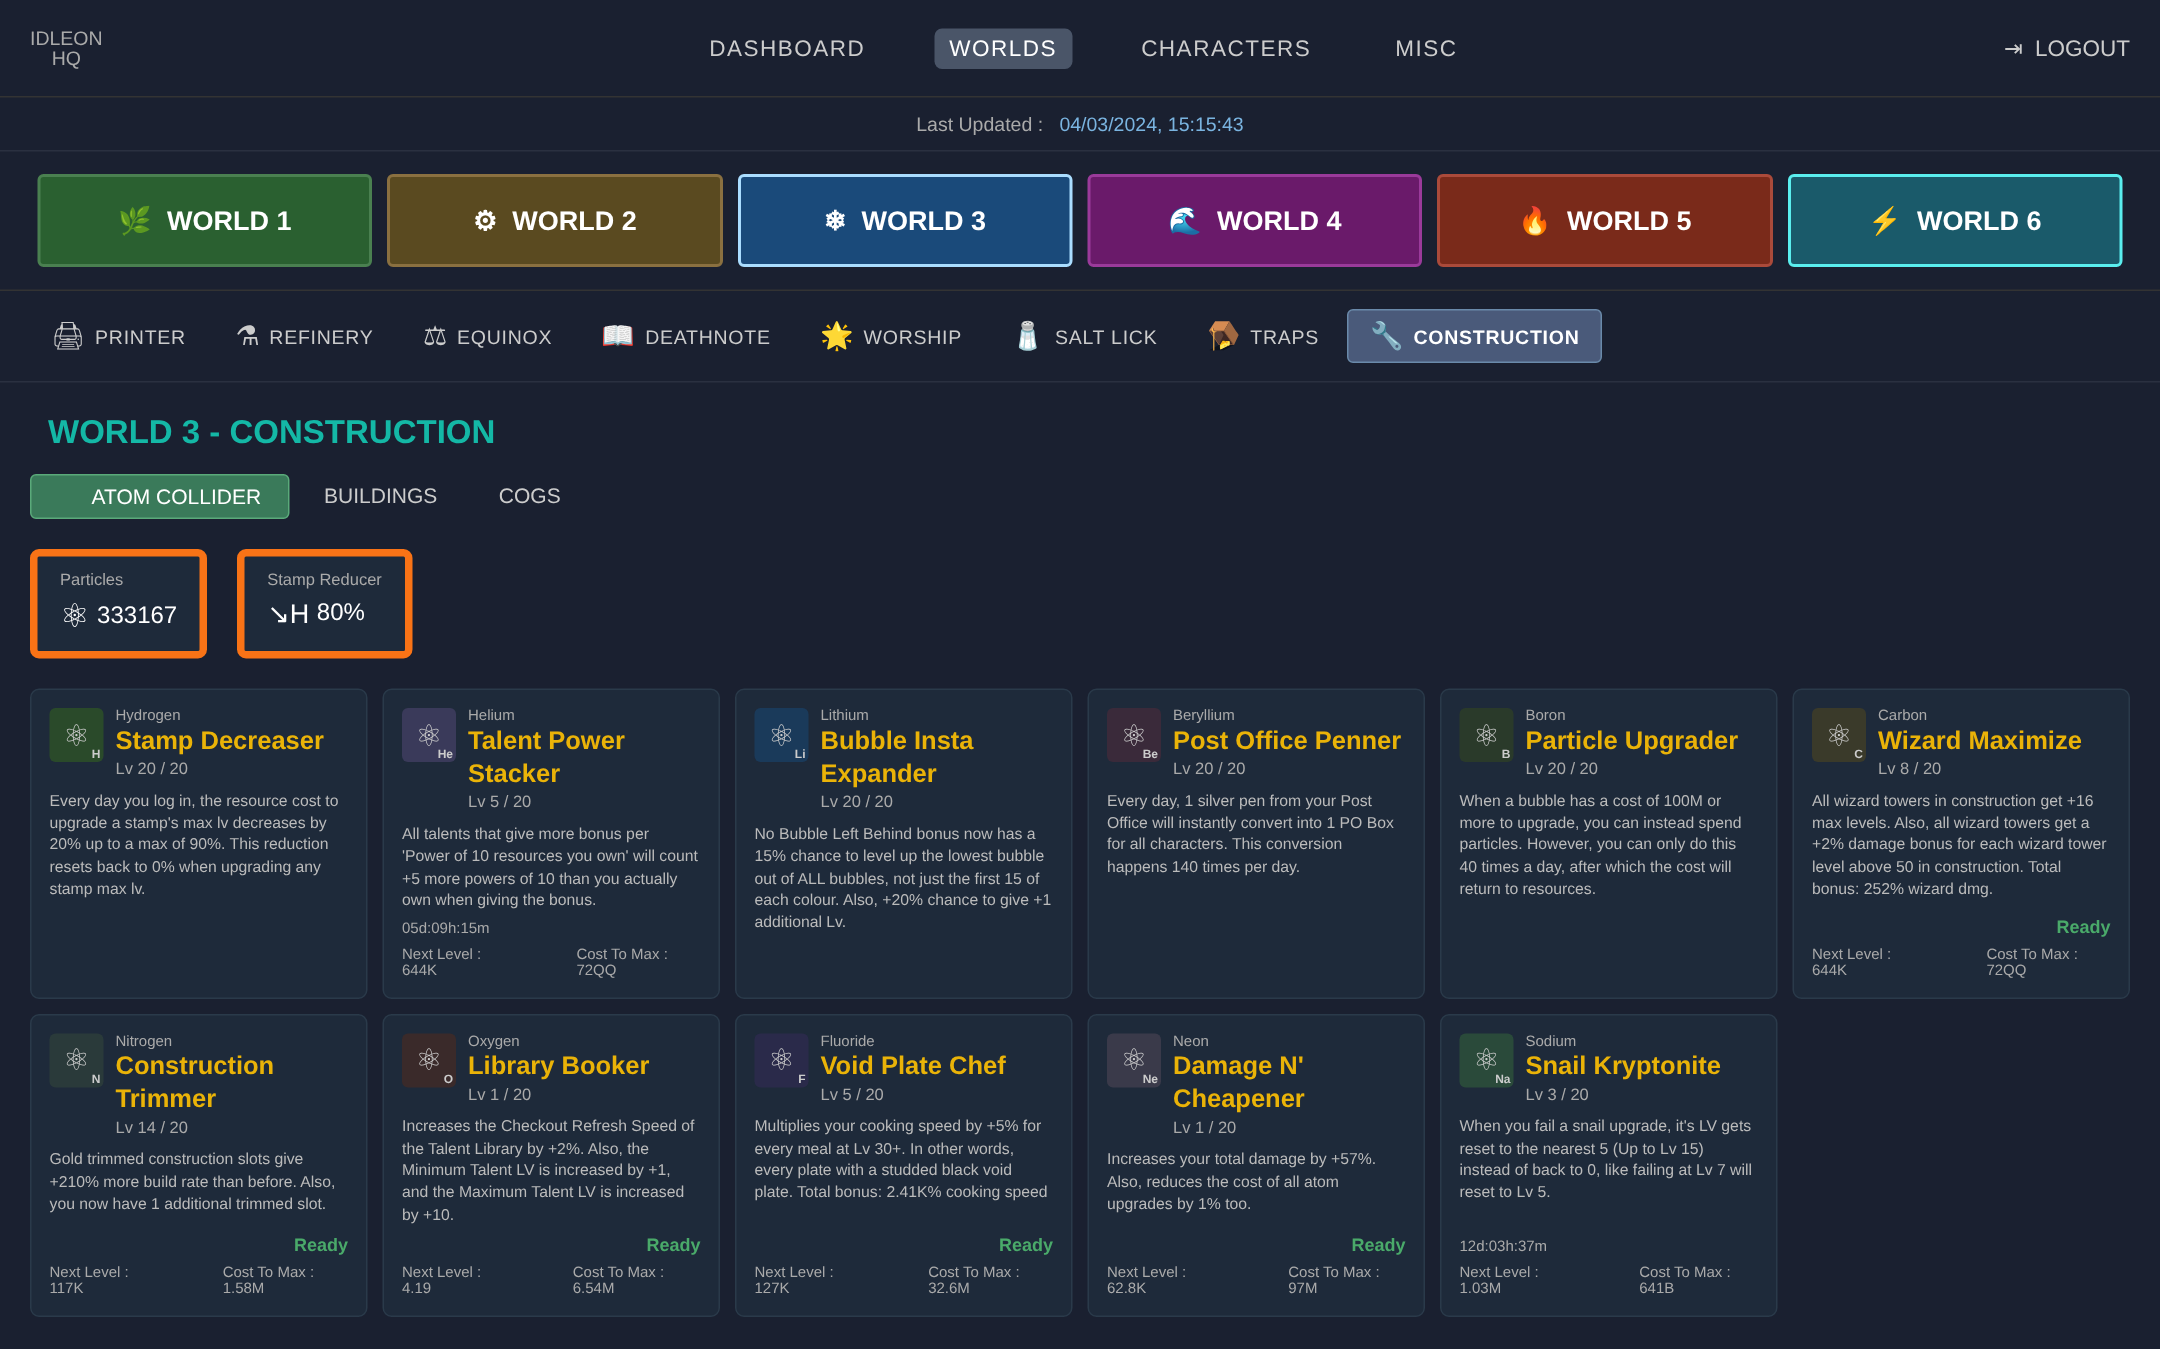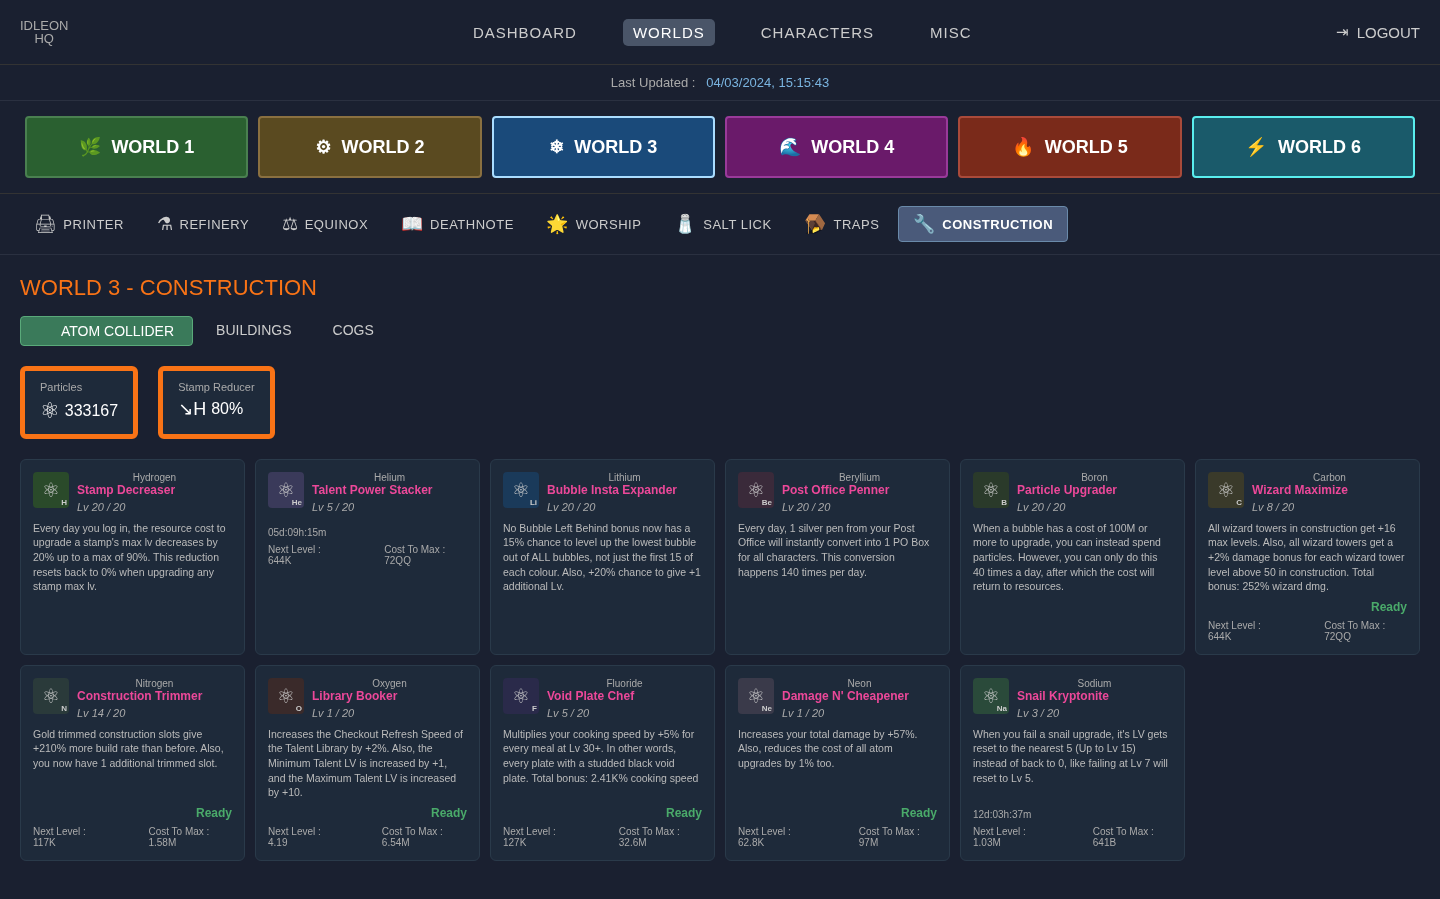--- a/index.html
+++ b/index.html
@@ -104,24 +104,24 @@
       color: #ccc;
       font-size: 13px;
       letter-spacing: 0.5px;
       border-radius: 4px;
     }
     .submenu-item.active { background: #4a5568; color: white; }
     .submenu-icon { font-size: 18px; }
 
     
     .page-title {
-      padding: 20px 20px 10px;
+      padding: 20px 32px 10px;
       font-size: 22px;
-      font-weight: normal;
-      color: #f97316;
+      font-weight: bold;
+      color: #14b8a6;
     }
 
     
     .tabs {
       display: flex;
       gap: 5px;
       padding: 5px 20px 15px;
     }
     .tab {
       padding: 6px 18px;
@@ -184,23 +184,23 @@
     }
     .card-icon-letter {
       position: absolute;
       bottom: 1px;
       right: 2px;
       font-size: 8px;
       color: #ccc;
       font-weight: bold;
     }
     .card-title-area { flex: 1; }
-    .card-element { font-size: 10px; color: #aaa; text-align: center; }
-    .card-name { font-size: 12px; color: #ec4899; font-weight: bold; line-height: 1.3; }
-    .card-level { font-size: 11px; color: #aaa; margin-top: 2px; font-style: italic; }
+    .card-element { font-size: 10px; color: #aaa; }
+    .card-name { font-size: 17px; color: #eab308; font-weight: bold; line-height: 1.3; }
+    .card-level { font-size: 11px; color: #aaa; margin-top: 2px; }
     .card-desc {
       font-size: 10.5px;
       color: #bbb;
       line-height: 1.4;
       flex: 1;
     }
     .card-timer { font-size: 10px; color: #aaa; margin-top: 6px; }
     .card-ready { font-size: 12px; color: #4aaa6a; font-weight: bold; margin-top: 6px; text-align: right; }
     .card-footer {
       margin-top: 6px;
@@ -345,20 +345,21 @@
       <div class="card-icon" style="background:#3a3a5a;">
         <span style="font-size:20px;">⚛</span>
         <span class="card-icon-letter">He</span>
       </div>
       <div class="card-title-area">
         <div class="card-element">Helium</div>
         <div class="card-name">Talent Power Stacker</div>
         <div class="card-level">Lv 5 / 20</div>
       </div>
     </div>
+    <div class="card-desc">All talents that give more bonus per 'Power of 10 resources you own' will count +5 more powers of 10 than you actually own when giving the bonus.</div>
     <div class="card-timer">05d:09h:15m</div>
 
     <div class="card-footer">
       <span>Next Level : 644K</span>
       <span>Cost To Max : 72QQ</span>
     </div>
   </div>
     <div class="card">
     <div class="card-header">
       <div class="card-icon" style="background:#1a3a5a;">

